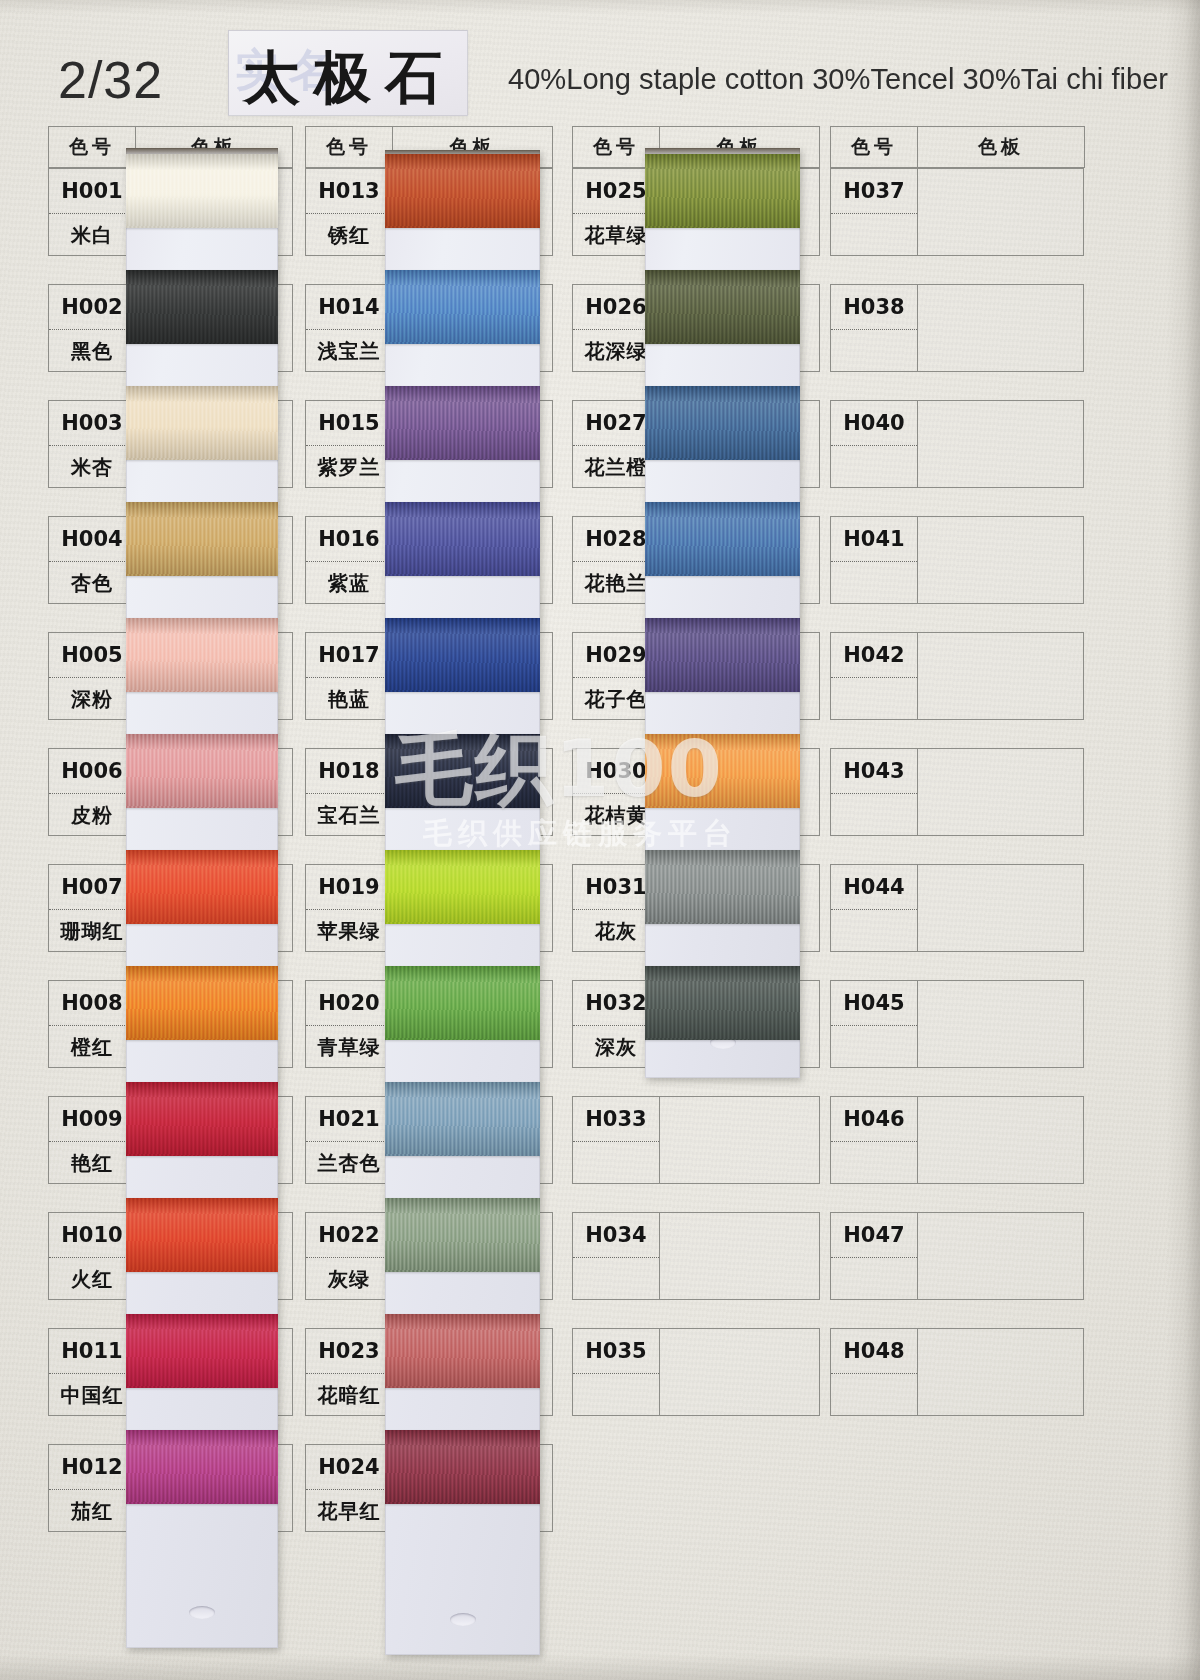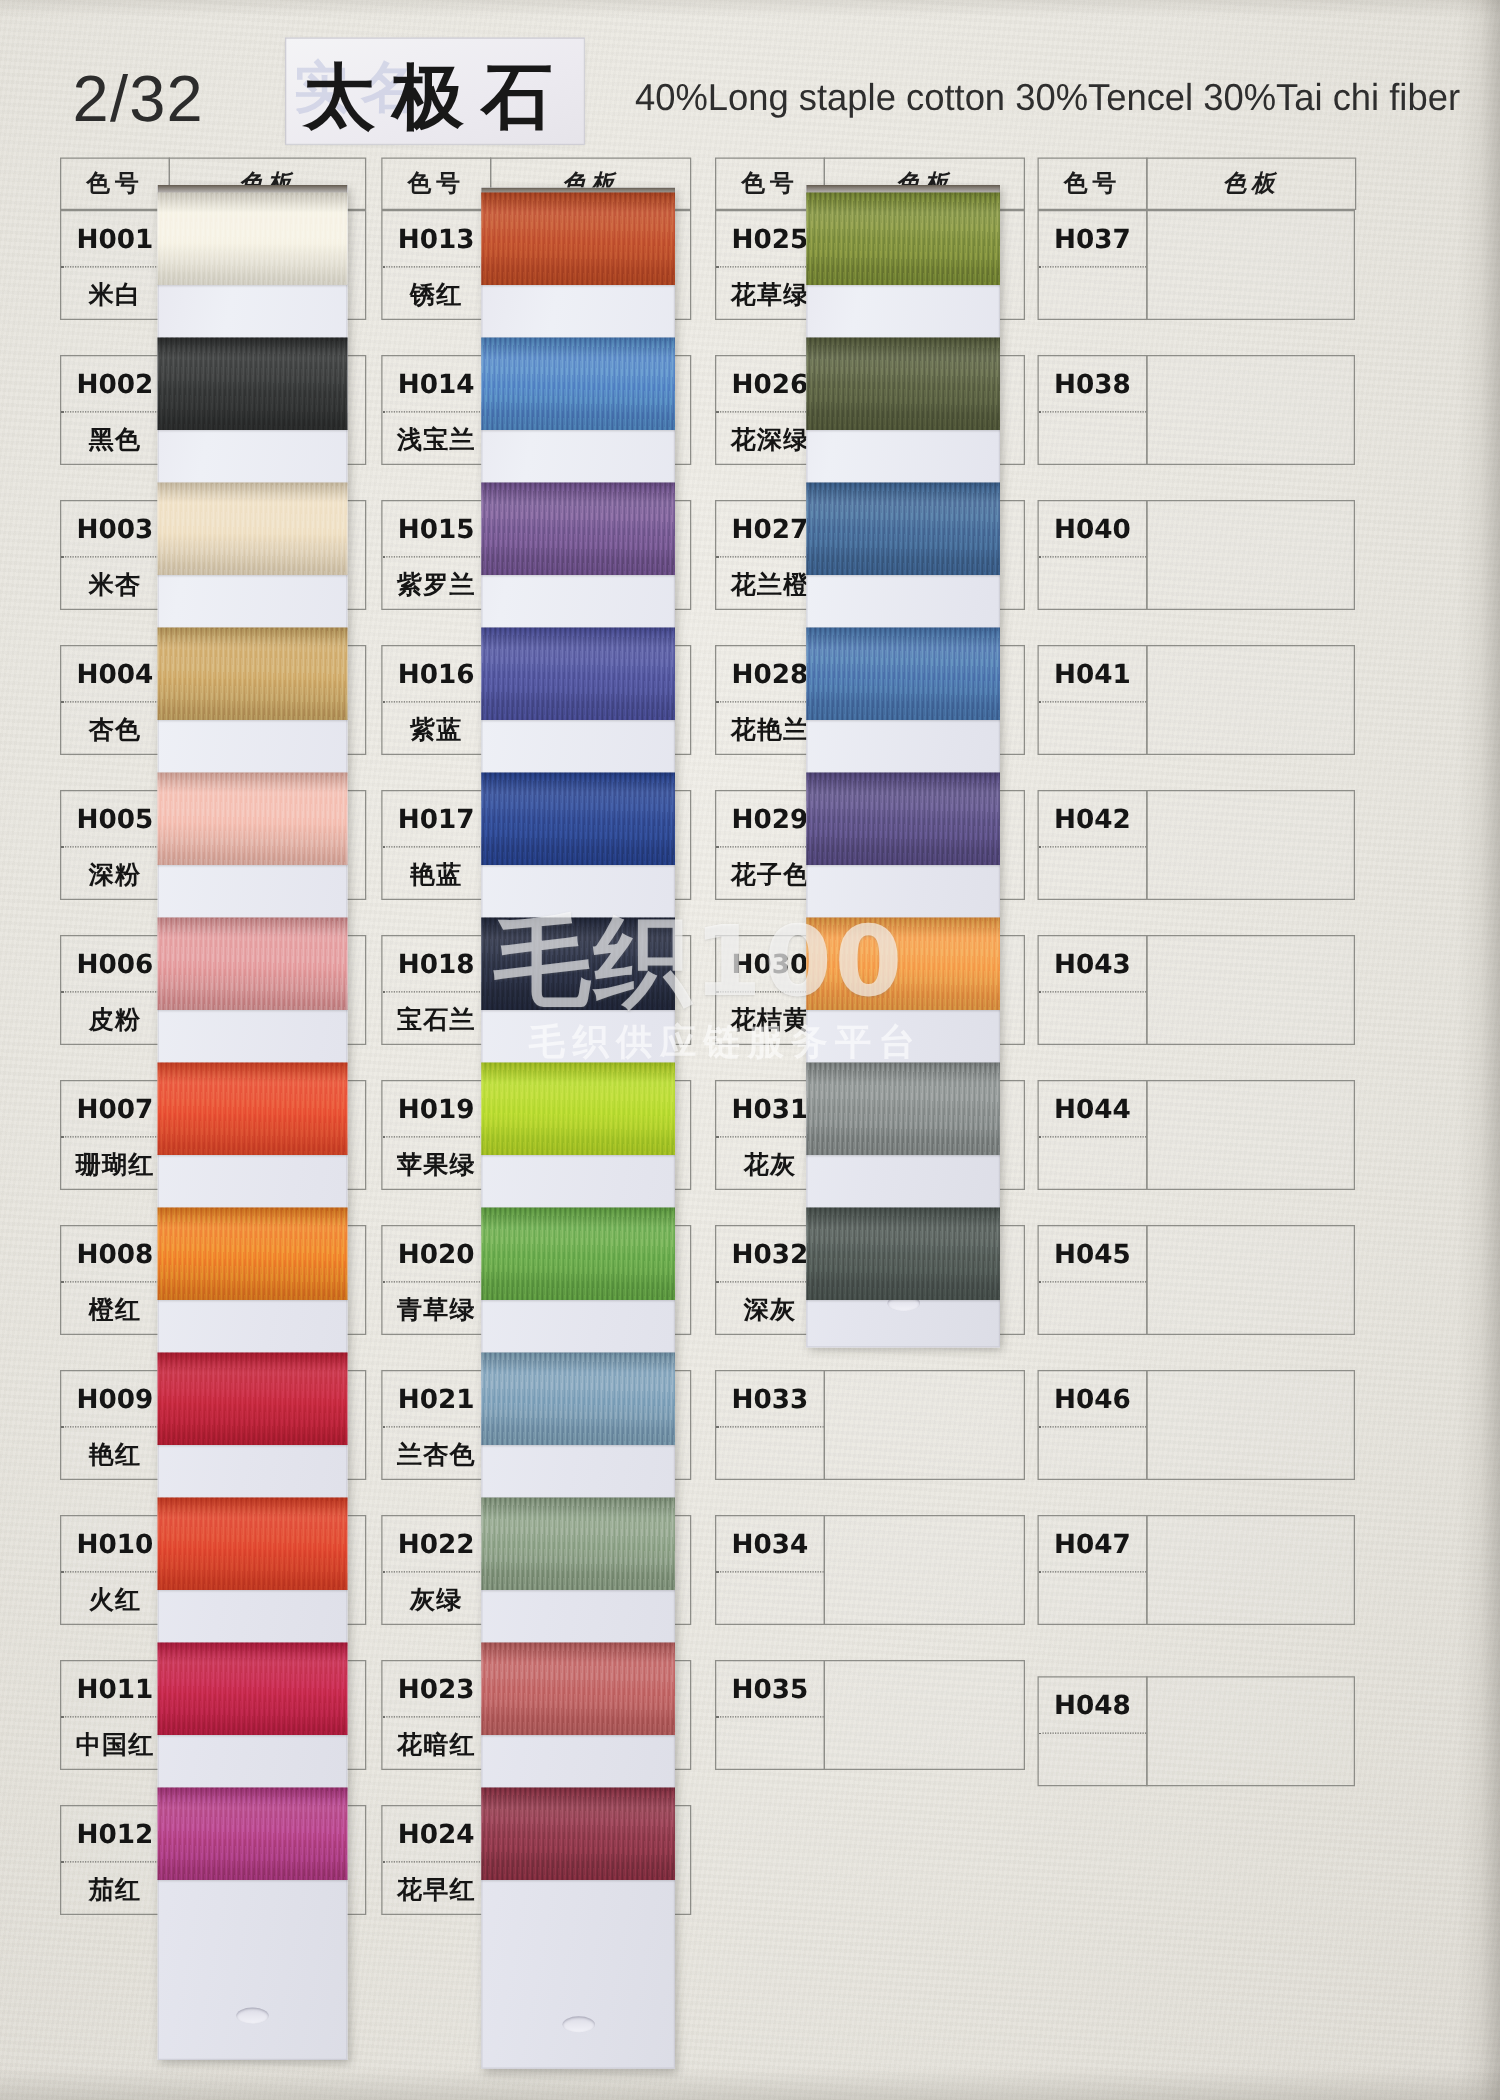--- a/index.html
+++ b/index.html
@@ -84,21 +84,21 @@
   }
   .hdr-code, .hdr-swatch {
     border: 1px solid #8d8d88;
     display: flex; align-items: center; justify-content: center;
     font-size: 19px; color: #1d1d1d; font-weight: 700;
     letter-spacing: 4px;
     background: rgba(255,255,255,0.02);
     font-family: "DejaVu Sans", sans-serif;
   }
   .hdr-code { width: 88px; font-family: Liberation Serif, serif; }
-  .hdr-swatch { flex: 1; margin-left: -1px; font-style: italic; }
+  .hdr-swatch { flex: 1; margin-left: -1px; }
 
   .row { position: relative; height: 116px; }
   .cell-code {
     position: absolute; left: 0; top: 0;
     width: 88px; height: 88px;
     border: 1px solid #8d8d88;
     background: rgba(255,255,255,0.03);
   }
   .cell-code .sep {
     position: absolute; left: 0; top: 44px; width: 100%;
@@ -566,21 +566,21 @@
         <div class="cell-swatch" style="width: 167px;"></div>
       </div>
       <div class="row" style="top: 0px;">
         <div class="cell-code">
           <div class="code-no">H047</div>
           <div class="sep"></div>
           <div class="code-name"></div>
         </div>
         <div class="cell-swatch" style="width: 167px;"></div>
       </div>
-      <div class="row" style="top: 13px;">
+      <div class="row" style="top: 0px;">
         <div class="cell-code">
           <div class="code-no">H048</div>
           <div class="sep"></div>
           <div class="code-name"></div>
         </div>
         <div class="cell-swatch" style="width: 167px;"></div>
       </div>
     </div>
   </div>
 

